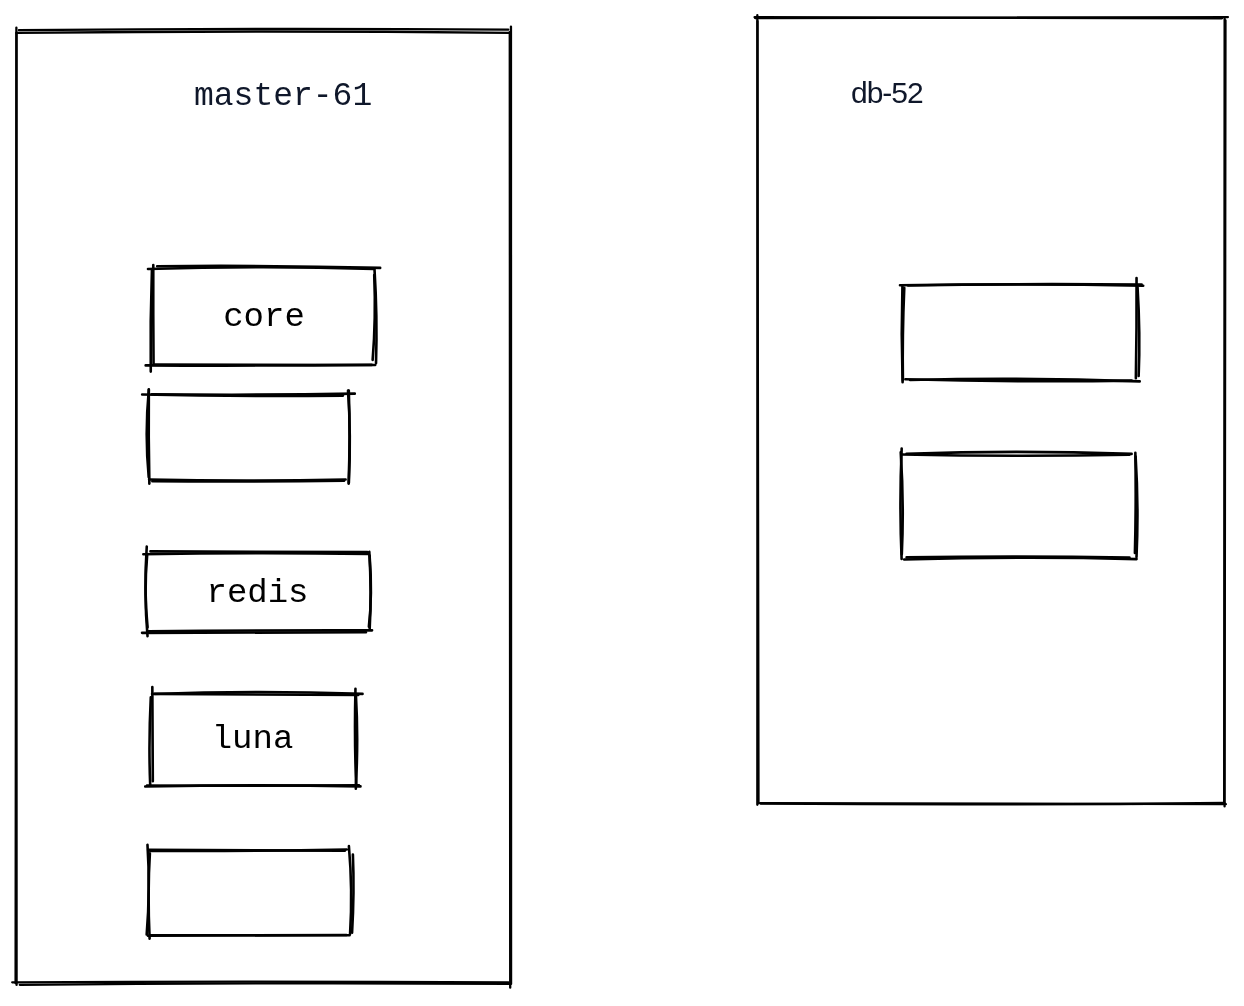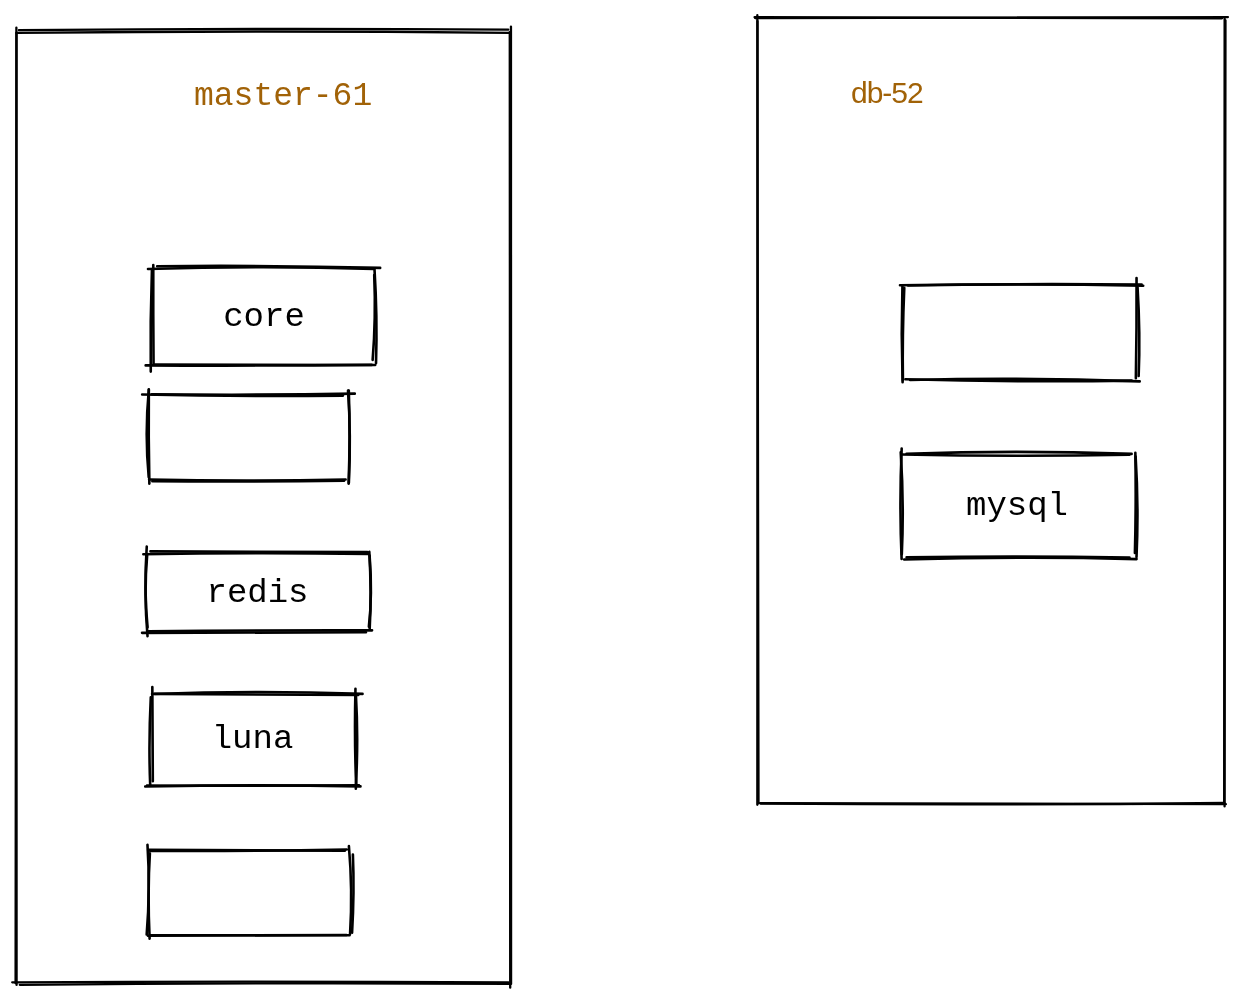--- a/index.html
+++ b/index.html
@@ -34,21 +34,21 @@
   }
 
   .group-container {
     position: absolute;
   }
 
   .group-title {
     position: absolute;
     font-family: "Liberation Mono", "DejaVu Sans Mono", monospace;
     font-size: 33px;
-    color: #a16207;
+    color: #0f172a;
     white-space: nowrap;
     letter-spacing: 0px;
   }
   .group-title.sans {
     font-family: Liberation Sans, sans-serif;
     font-size: 30px;
     letter-spacing: -1px;
   }
 
   .node-box {
@@ -166,16 +166,13 @@
   <div class="node-box" style="left:150px; top:693px; width:205px; height:92px;">
     <span class="node-label">luna</span>
   </div>
 
 
   <div class="group-container" style="left:758px; top:17px; width:467px; height:786px;">
   </div>
   <div class="group-title sans" style="left:851px; top:76px;">db-52</div>
 
 
-  <div class="node-box" style="left:900px; top:453px; width:234px; height:105px;">
-    <span class="node-label">mysql</span>
-  </div>
 </div>
 
 </body></html>

